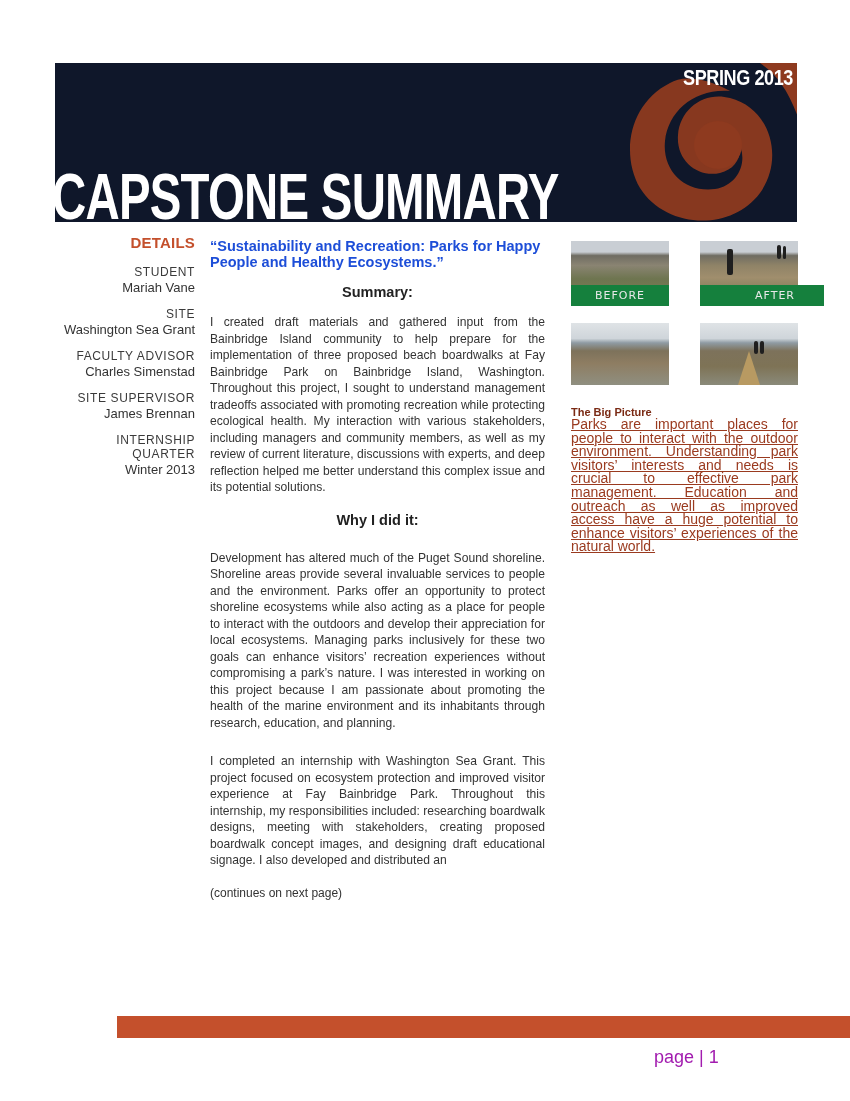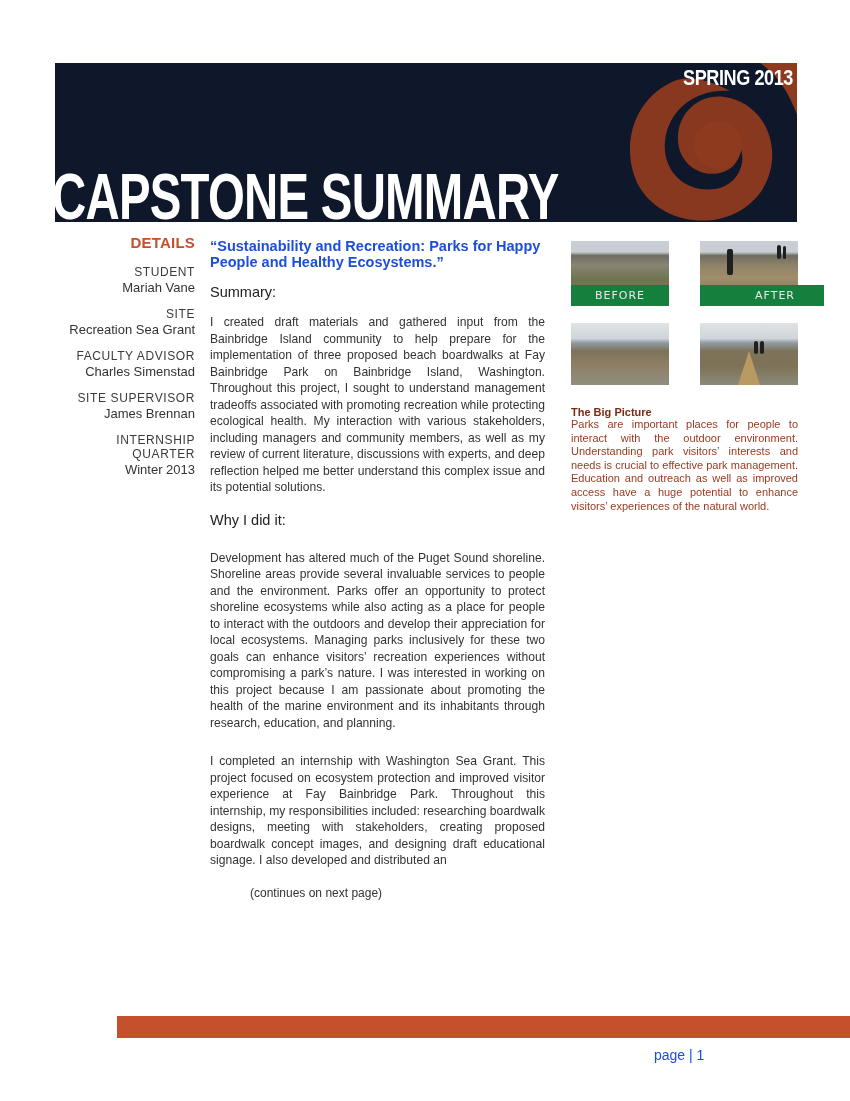--- a/index.html
+++ b/index.html
@@ -20,21 +20,21 @@
   
   .details { position:absolute; left:55px; top:234px; width:140px; text-align:right; }
   .details .heading { color:#c4502c; font-weight:bold; font-size:15px; margin-bottom:14px; letter-spacing:0.2px; }
   .details .lbl { font-size:12px; letter-spacing:0.6px; color:#3a3a3a; text-transform:uppercase; }
   .details .val { font-size:13px; color:#333; margin-bottom:12px; margin-top:1px; }
   .details .sub { font-size:10.5px; font-style:italic; color:#333; margin-top:-11px; margin-bottom:12px; line-height:14px; }
 
   
   .main { position:absolute; left:210px; top:238px; width:335px; }
   .proj-title { font-weight:bold; font-size:14.5px; line-height:16px; color:#1d4ed8; }
-  .sec-head { font-weight:normal; font-size:14.5px; color:#222; }
+  .sec-head { font-weight:bold; font-size:14.5px; color:#222;text-align:center; }
   .para { font-size:12.1px; line-height:16.5px; text-align:justify; color:#333; }
   .cont { font-size:12px; color:#333; }
 
   
   .photo { position:absolute; overflow:hidden; }
   .photo-before-top { left:571px; top:241px; width:98px; height:61px;
      background:linear-gradient(180deg,#c9ced4 0%,#c9ced4 18%,#6f6c62 24%,#8a8472 40%,#6e7550 62%,#7f7d55 100%); }
   .photo-after-top { left:700px; top:241px; width:98px; height:61px;
      background:linear-gradient(180deg,#c9ced4 0%,#c9ced4 18%,#6f6c62 24%,#8f8367 40%,#a08e6d 60%,#70744f 100%); }
   .band { position:absolute; top:285px; height:21px; background:#15803d; color:#e9e9e9;
@@ -43,60 +43,60 @@
   .band-before { left:571px; width:98px; }
   .band-after { left:700px; width:98px;padding-left:26px; }
   .photo-before-bot { left:571px; top:323px; width:98px; height:62px;
      background:linear-gradient(180deg,#dfe3e6 0%,#cfd5da 25%,#8f9ba3 32%,#7d725b 45%,#8e7d62 65%,#8f8f80 100%); }
   .photo-after-bot { left:700px; top:323px; width:98px; height:62px;
      background:linear-gradient(180deg,#dfe3e6 0%,#cfd5da 25%,#8f9ba3 32%,#7d725b 45%,#7e7356 70%,#8a8a7a 100%); }
   .person { position:absolute; background:#1f1f1f; border-radius:2px; }
 
   .bigpic { position:absolute; left:571px; top:406px; width:227px; color:#8b2d16; }
   .bigpic .h { font-weight:bold; font-size:11px; color:#7a2a14; }
-  .bigpic .t { font-size:11px; line-height:13.6px; text-align:justify; color:#9a3a1f; }
+  .bigpic .t { font-size:14px; line-height:13.6px; text-align:justify; color:#9a3a1f;text-decoration:underline; }
 
   .footer-bar { position:absolute; left:117px; top:1016px; width:733px; height:22px; background:#c4502c; }
-  .page-num { position:absolute; left:654px; top:1047px; font-size:14px; color:#1d4ed8; }
+  .page-num { position:absolute; left:654px; top:1047px; font-size:18px; color:#a21caf; }
 </style>
 </head>
 <body>
 
 <div class="banner">
   <svg class="swirl" width="190" height="159" viewBox="0 0 190 159">
     <path d="M60 20 C20 40 10 90 30 125 C55 165 120 170 150 130 C175 95 160 45 120 35 C95 28 70 45 68 72 C66 98 88 115 110 110 C128 106 135 88 126 75 C140 95 130 122 105 126 C75 130 52 108 55 78 C58 48 85 25 120 28 C90 12 70 14 60 20 Z" fill="#8e3a1f" opacity="0.95"></path>
     <circle cx="108" cy="82" r="24" fill="#8e3a1f"></circle>
     <path d="M150 0 L190 0 L190 60 C180 30 168 12 150 0 Z" fill="#8e3a1f"></path>
   </svg>
   <div class="season">SPRING 2013</div>
   <div class="title">CAPSTONE SUMMARY</div>
 </div>
 
 <div class="details">
   <div class="heading">DETAILS</div>
   <div class="lbl">STUDENT</div>
   <div class="val">Mariah Vane</div>
   <div class="lbl">SITE</div>
-  <div class="val">Recreation Sea Grant</div>
+  <div class="val">Washington Sea Grant</div>
   <div class="lbl">FACULTY ADVISOR</div>
   <div class="val">Charles Simenstad</div>
   <div class="lbl">SITE SUPERVISOR</div>
   <div class="val">James Brennan</div>
   <div class="lbl">INTERNSHIP QUARTER</div>
   <div class="val">Winter 2013</div>
 </div>
 
 <div class="main">
   <div class="proj-title">“Sustainability and Recreation: Parks for Happy People and Healthy Ecosystems.”</div>
   <div class="sec-head" style="margin-top:14px;">Summary:</div>
   <div class="para" style="margin-top:14px;">I created draft materials and gathered input from the Bainbridge Island community to help prepare for the implementation of three proposed beach boardwalks at Fay Bainbridge Park on Bainbridge Island, Washington. Throughout this project, I sought to understand management tradeoffs associated with promoting recreation while protecting ecological health. My interaction with various stakeholders, including managers and community members, as well as my review of current literature, discussions with experts, and deep reflection helped me better understand this complex issue and its potential solutions.</div>
   <div class="sec-head" style="margin-top:16px;">Why I did it:</div>
   <div class="para" style="margin-top:22px;">Development has altered much of the Puget Sound shoreline. Shoreline areas provide several invaluable services to people and the environment. Parks offer an opportunity to protect shoreline ecosystems while also acting as a place for people to interact with the outdoors and develop their appreciation for local ecosystems. Managing parks inclusively for these two goals can enhance visitors’ recreation experiences without compromising a park’s nature. I was interested in working on this project because I am passionate about promoting the health of the marine environment and its inhabitants through research, education, and planning.</div>
   <div class="para" style="margin-top:22px;">I completed an internship with Washington Sea Grant. This project focused on ecosystem protection and improved visitor experience at Fay Bainbridge Park. Throughout this internship, my responsibilities included: researching boardwalk designs, meeting with stakeholders, creating proposed boardwalk concept images, and designing draft educational signage. I also developed and distributed an</div>
-  <div class="cont" style="margin-top:17px;margin-left:40px;">(continues on next page)</div>
+  <div class="cont" style="margin-top:17px;">(continues on next page)</div>
 </div>
 
 <div class="photo photo-before-top"></div>
 <div class="photo photo-after-top">
   <div class="person" style="left:27px;top:8px;width:6px;height:26px;"></div>
   <div class="person" style="left:77px;top:4px;width:4px;height:14px;"></div>
   <div class="person" style="left:83px;top:5px;width:3px;height:13px;"></div>
 </div>
 <div class="band band-before">BEFORE</div>
 <div class="band band-after">AFTER</div>

